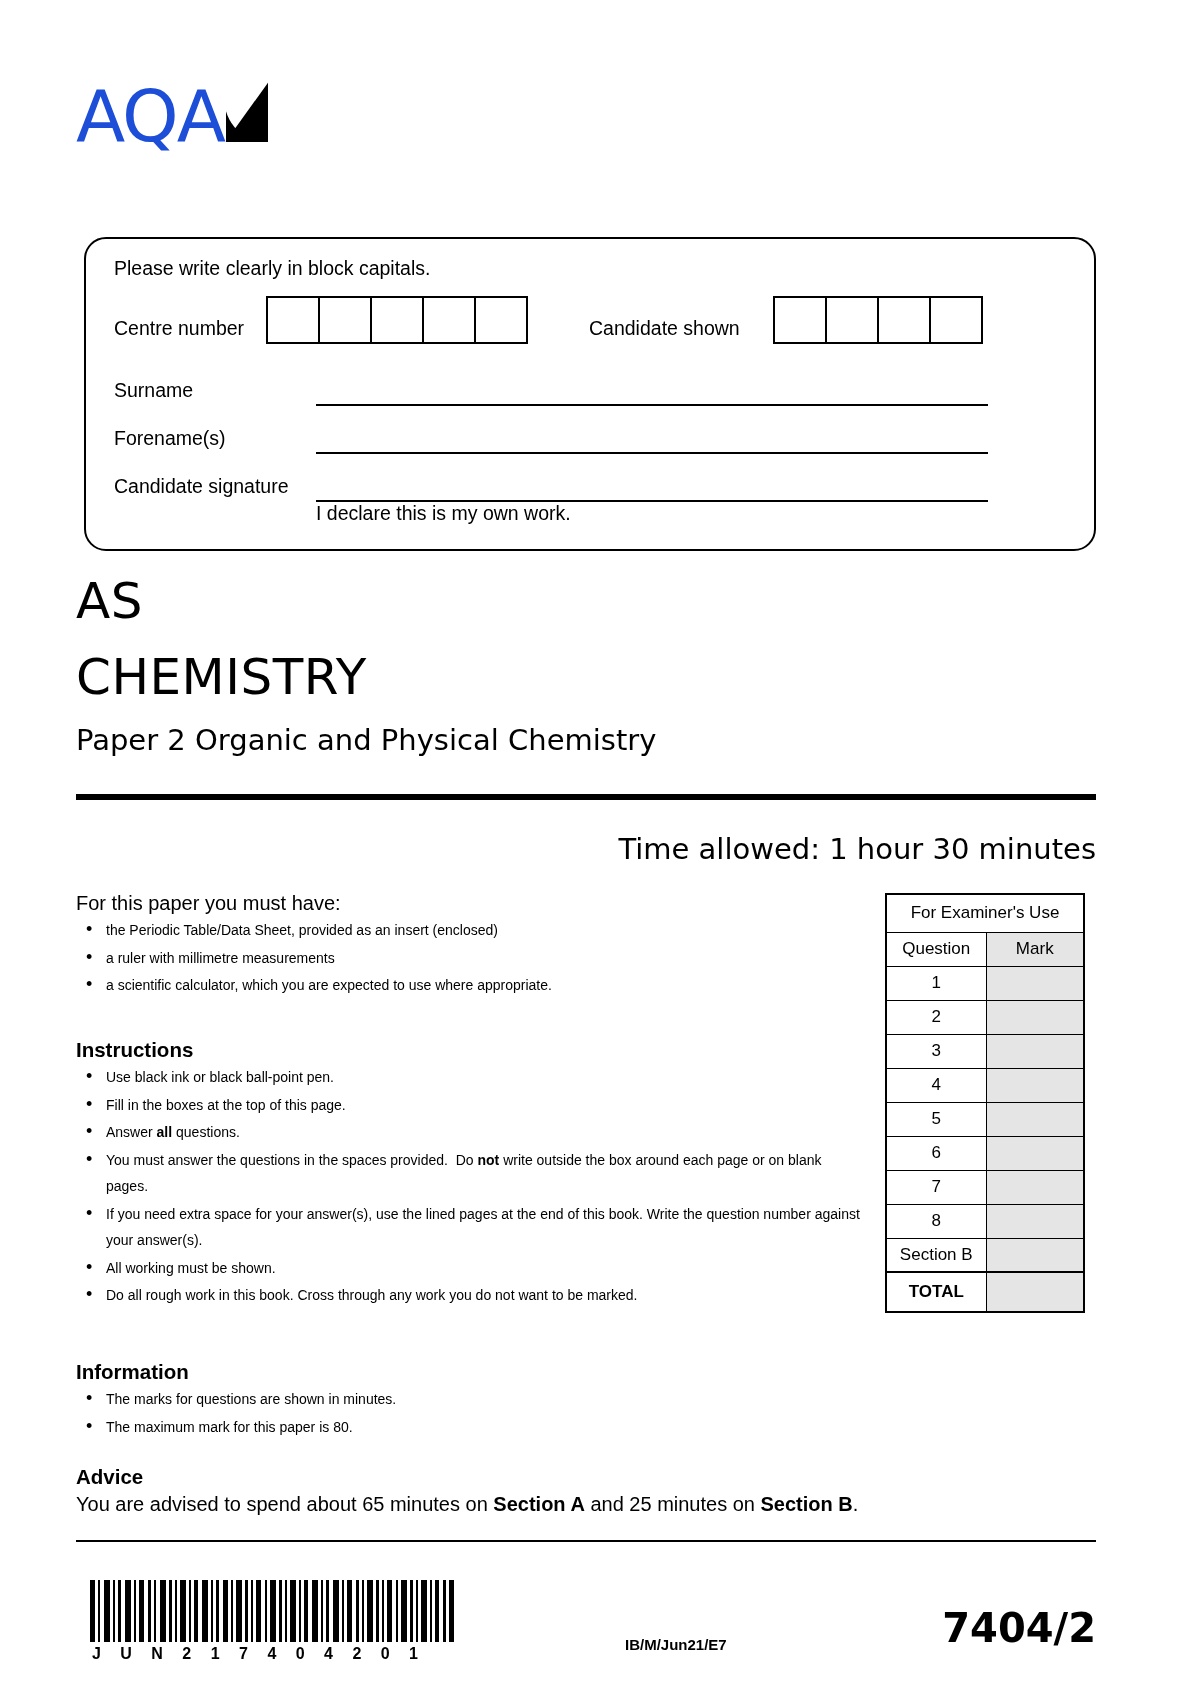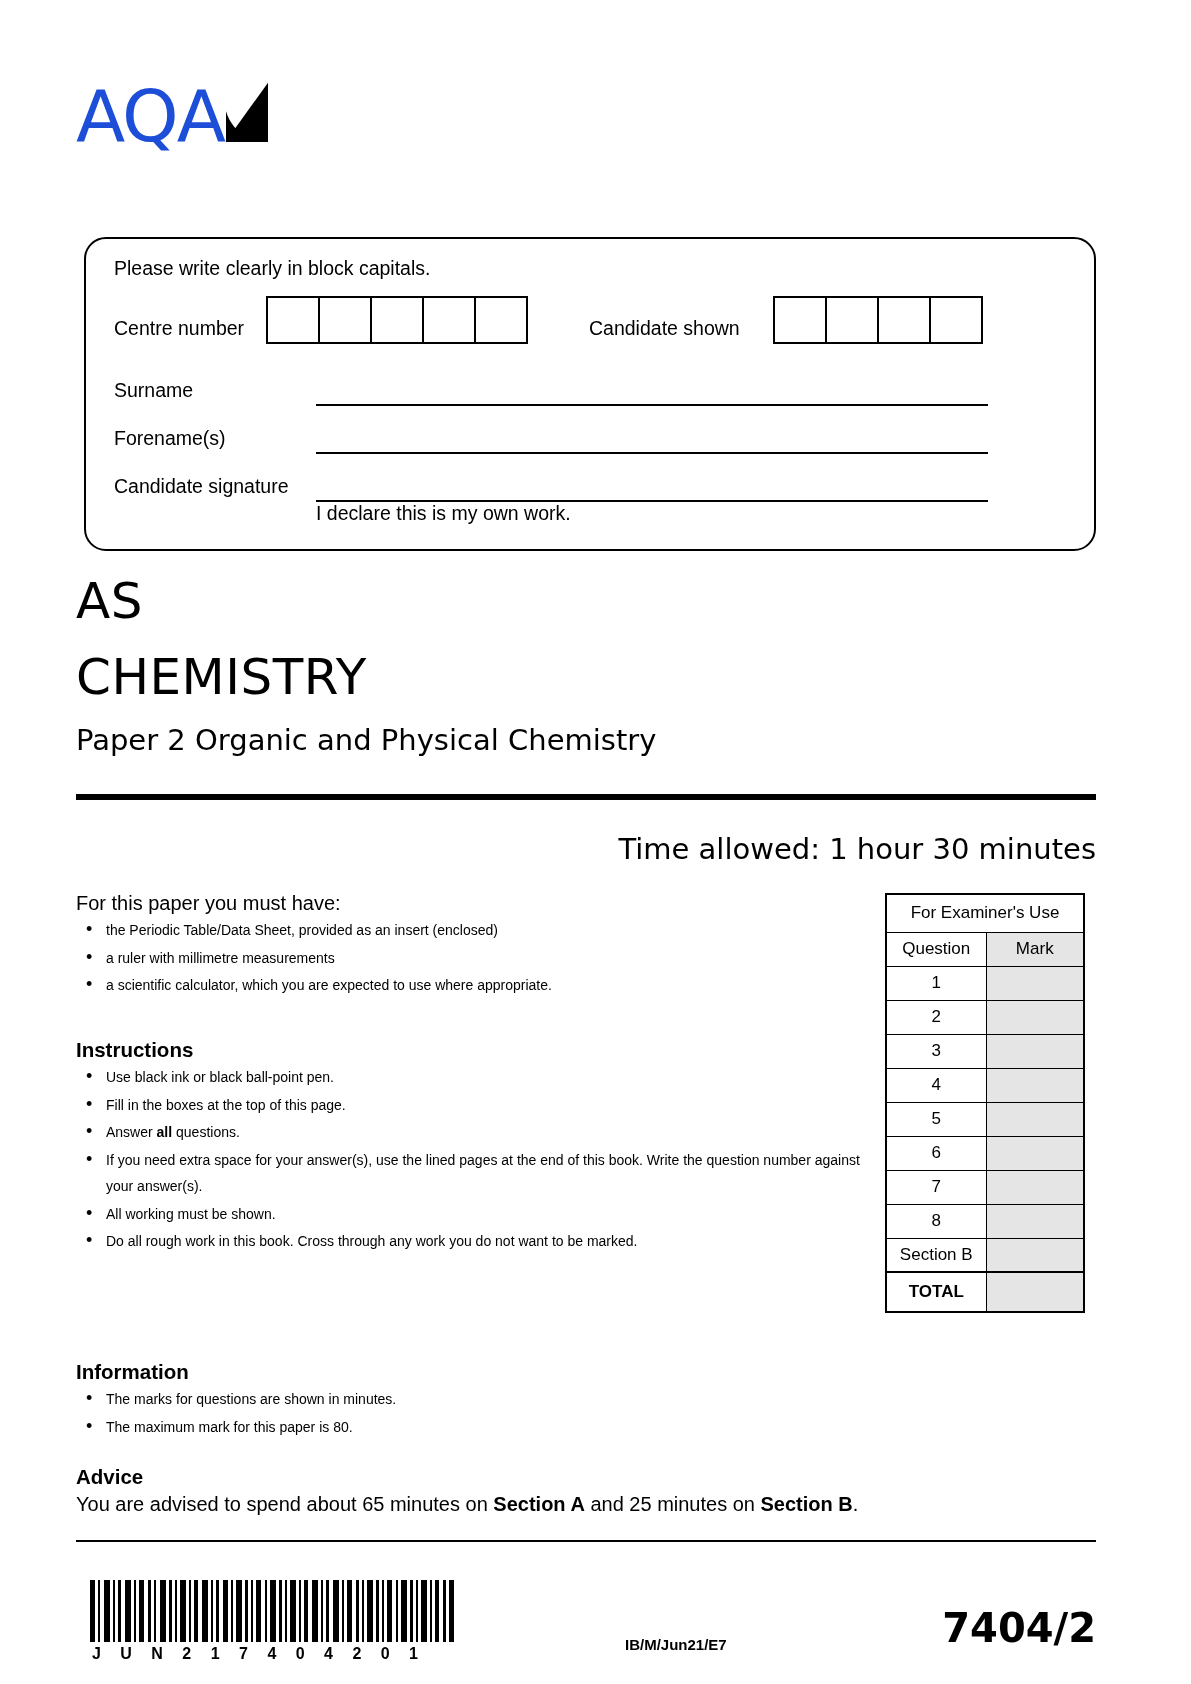--- a/index.html
+++ b/index.html
@@ -314,20 +314,21 @@
       <li>a scientific calculator, which you are expected to use where appropriate.</li>
     </ul>
   </div>
 
   <div class="sec" style="top:1038px;">
     <h3>Instructions</h3>
     <ul class="bullets">
       <li>Use black ink or black ball-point pen.</li>
       <li>Fill in the boxes at the top of this page.</li>
       <li>Answer <b>all</b> questions.</li>
+      <li>You must answer the questions in the spaces provided.&nbsp; Do <b>not</b> write outside the box around each page or on blank pages.</li>
       <li>If you need extra space for your answer(s), use the lined pages at the end of this book.  Write the question number against your answer(s).</li>
       <li>All working must be shown.</li>
       <li>Do all rough work in this book.  Cross through any work you do not want to be marked.</li>
     </ul>
   </div>
 
   <div class="sec" style="top:1360px;">
     <h3>Information</h3>
     <ul class="bullets">
       <li>The marks for questions are shown in minutes.</li>

